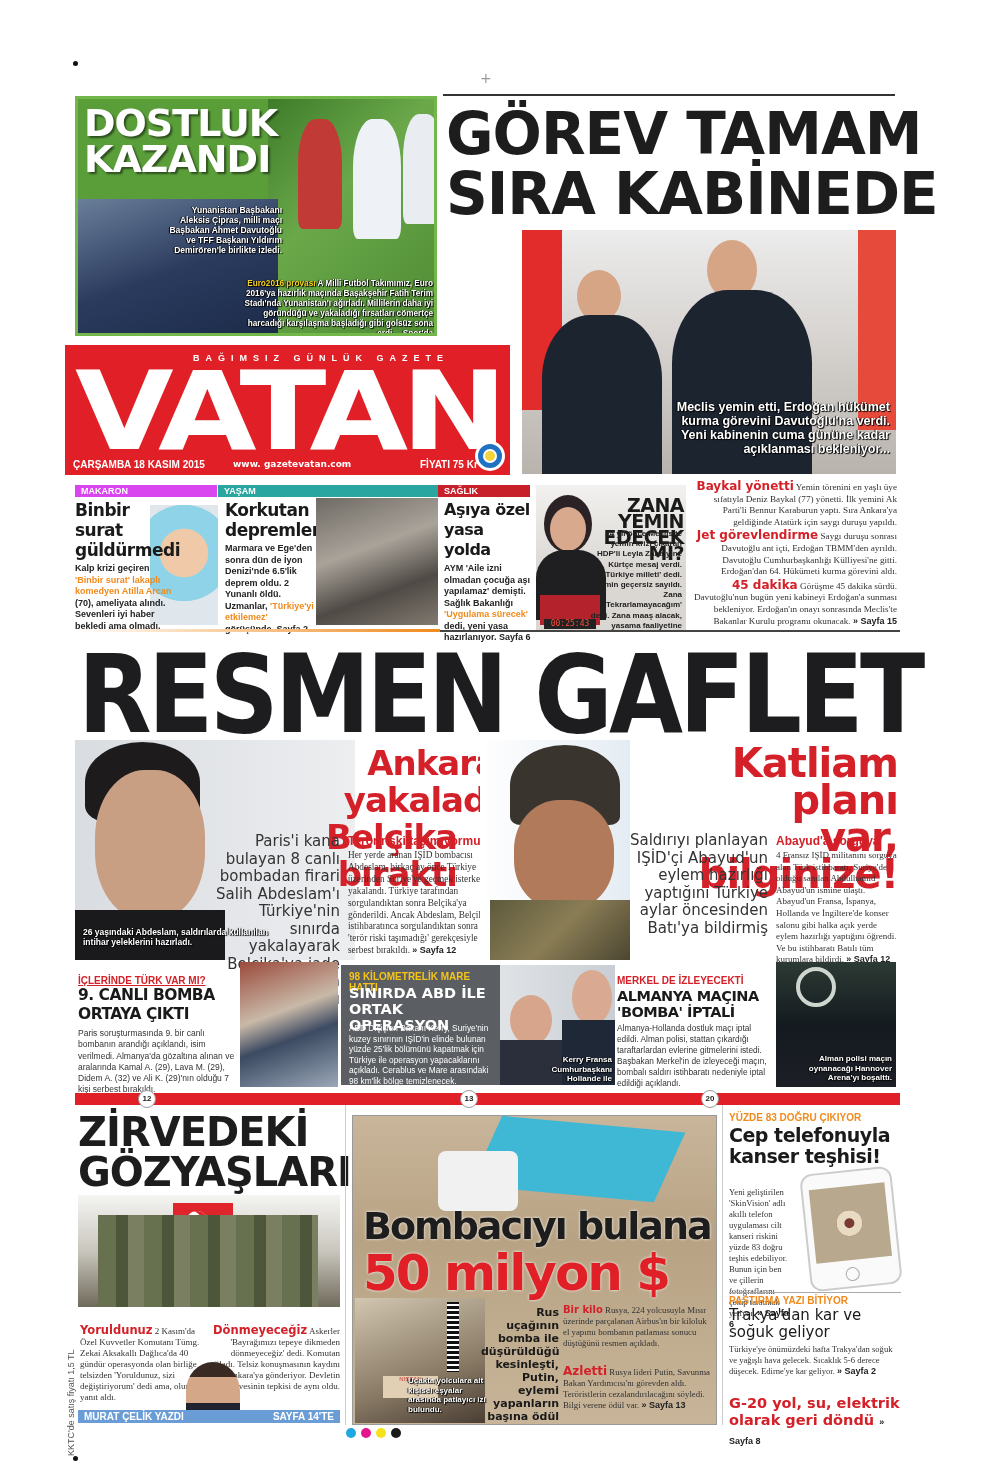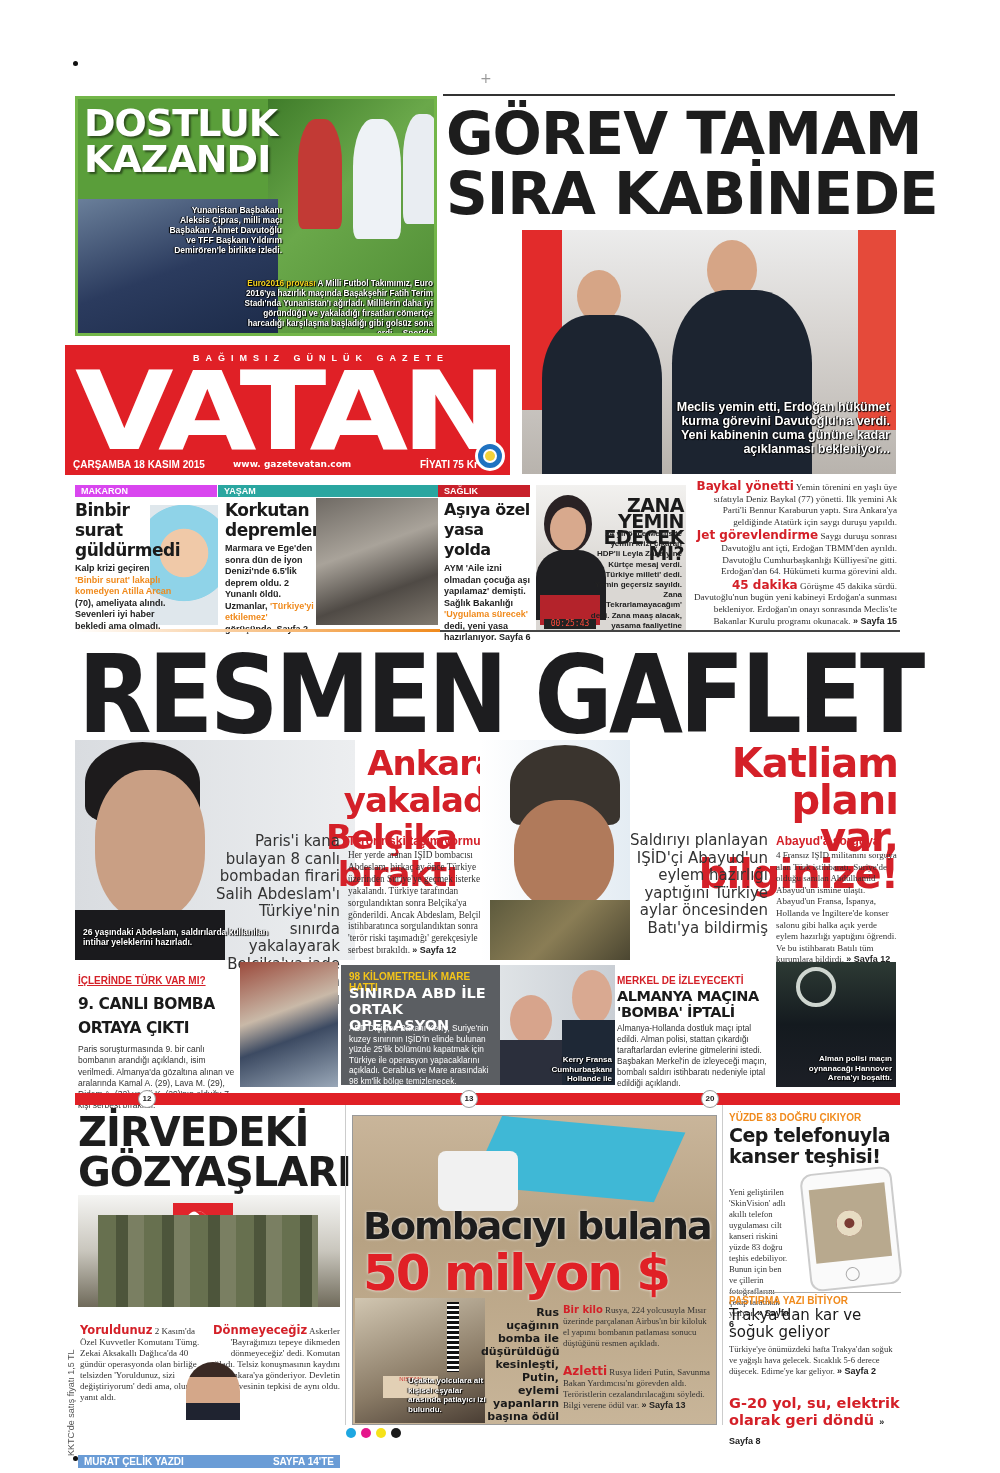--- a/index.html
+++ b/index.html
@@ -54,21 +54,21 @@
   .kicker-red { color: #d42028; font-weight: bold; font-size: 10px; text-decoration: underline; }
   .kicker-yellow { color: #f5c518; font-weight: bold; font-size: 10px; }
   .kicker-orange { color: #f08a1c; font-weight: bold; font-size: 10px; }
   .darkbox { background: #5b5e62; }
   .photo { overflow: hidden; }
 
   .zirve { font-family: "DejaVu Sans", sans-serif; font-weight: bold; font-size: 40px; line-height: 40px; color: #1d1d1d; letter-spacing: -1px; }
   .bomba { font-family: "DejaVu Sans", sans-serif; font-weight: bold; color: #1d1d1d; font-size: 38px; letter-spacing: -2px; text-shadow: 0 0 3px #fff; }
   .milyon { font-family: "DejaVu Sans", sans-serif; font-weight: bold; color: #e02026; font-size: 50px; letter-spacing: -2px; text-shadow: 0 0 3px #fff; }
 
-  .blue-bar { background: #6a9cd6; height: 13px; color: #fff; font-weight: bold; font-size: 10px; line-height: 13px; margin-top: 45px; }
+  .blue-bar { background: #6a9cd6; height: 13px; color: #fff; font-weight: bold; font-size: 10px; line-height: 13px; }
   .cmyk { width: 10px; height: 10px; border-radius: 50%; }
 </style>
 </head>
 <body>
 
 <div class="abs dot" style="left:73px;top:61px"></div>
 <div class="abs crop" style="left:480px;top:70px">+</div>
 <div class="abs topline" style="left:443px;top:94px;width:452px"></div>
 
 <div class="abs green-box" style="left:75px;top:96px;width:362px;height:240px">
@@ -210,21 +210,21 @@
 <div class="abs thin-gray" style="left:620px;top:832px;width:148px">Saldırıyı planlayan IŞİD'çi Abayud'un eylem hazırlığı yaptığını Türkiye aylar öncesinden Batı'ya bildirmiş</div>
 <div class="abs" style="left:776px;top:834px;width:124px">
   <div class="sub-red">Abayud'a sorguya</div>
   <div class="serif-body" style="font-size:9px;line-height:11.6px;margin-top:2px">
     <span>4 Fransız IŞİD militanını sorguya alan Türk istihbaratı, Suriye'de olduğu sanılan Abdülhamid Abayud'un ismine ulaştı. Abayud'un Fransa, İspanya, Hollanda ve İngiltere'de konser salonu gibi halka açık yerde eylem hazırlığı yaptığını öğrendi. Ve bu istihbaratı Batılı tüm kurumlara bildirdi.</span> <span class="sayfa">» <span>Sayfa 12</span></span>
   </div>
 </div>
 
 <div class="abs" style="left:78px;top:975px;width:160px">
   <div class="kicker-red">İÇLERİNDE TÜRK VAR MI?</div>
-  <div class="h-black" style="font-size:15.5px;line-height:24px;margin-top:6px">9. CANLI BOMBA ORTAYA ÇIKTI</div>
+  <div class="h-black" style="font-size:15.5px;line-height:19px;margin-top:0">9. CANLI BOMBA ORTAYA ÇIKTI</div>
   <div style="font-size:8.5px;line-height:11.3px;color:#333;margin-top:4px">Paris soruşturmasında 9. bir canlı bombanın arandığı açıklandı, isim verilmedi. Almanya'da gözaltına alınan ve aralarında Kamal A. (29), Lava M. (29), Didem A. (32) ve Ali K. (29)'nın olduğu 7 kişi serbest bırakıldı.</div>
 </div>
 <div class="abs photo" style="left:240px;top:962px;width:98px;height:125px;background:linear-gradient(160deg,#9b4a3c,#c9b9a8 40%,#3c4a62 60%,#9aa8b8)"></div>
 
 <div class="abs darkbox" style="left:341px;top:965px;width:160px;height:120px">
   <div class="abs kicker-yellow" style="left:8px;top:6px">98 KİLOMETRELİK MARE HATTI</div>
   <div class="abs" style="left:8px;top:20px;width:150px;color:#fff;font-family:'DejaVu Sans',sans-serif;font-weight:bold;font-size:14.5px;line-height:16px">SINIRDA ABD İLE ORTAK OPERASYON</div>
   <div class="abs" style="left:8px;top:58px;width:150px;color:#fff;font-size:8.3px;line-height:10.5px">ABD Dışişleri Bakanı Kerry, Suriye'nin kuzey sınırının IŞİD'in elinde bulunan yüzde 25'lik bölümünü kapatmak için Türkiye ile operasyon yapacaklarını açıkladı. Cerablus ve Mare arasındaki 98 km'lik bölge temizlenecek.</div>
 </div>
 <div class="abs photo" style="left:500px;top:965px;width:115px;height:120px;background:linear-gradient(90deg,#dfe3e6,#c9ced4)">

